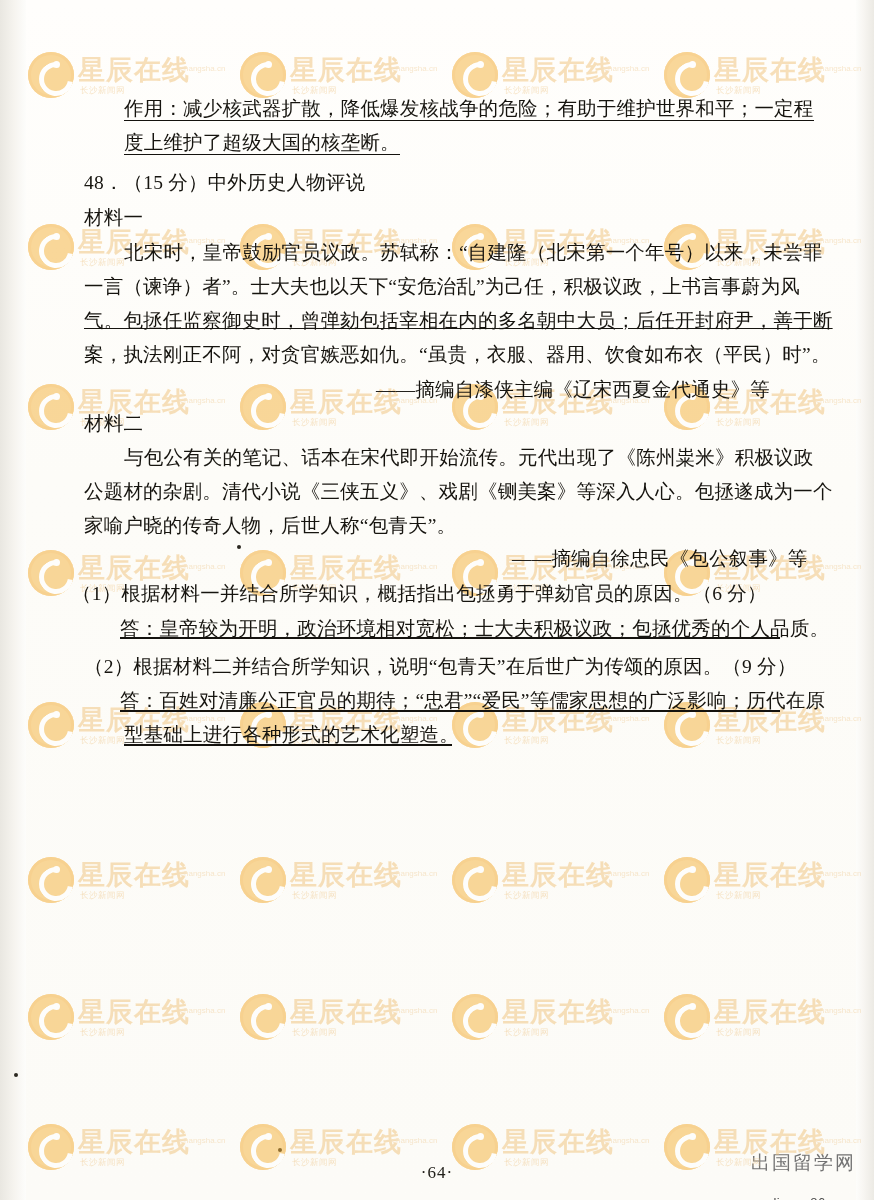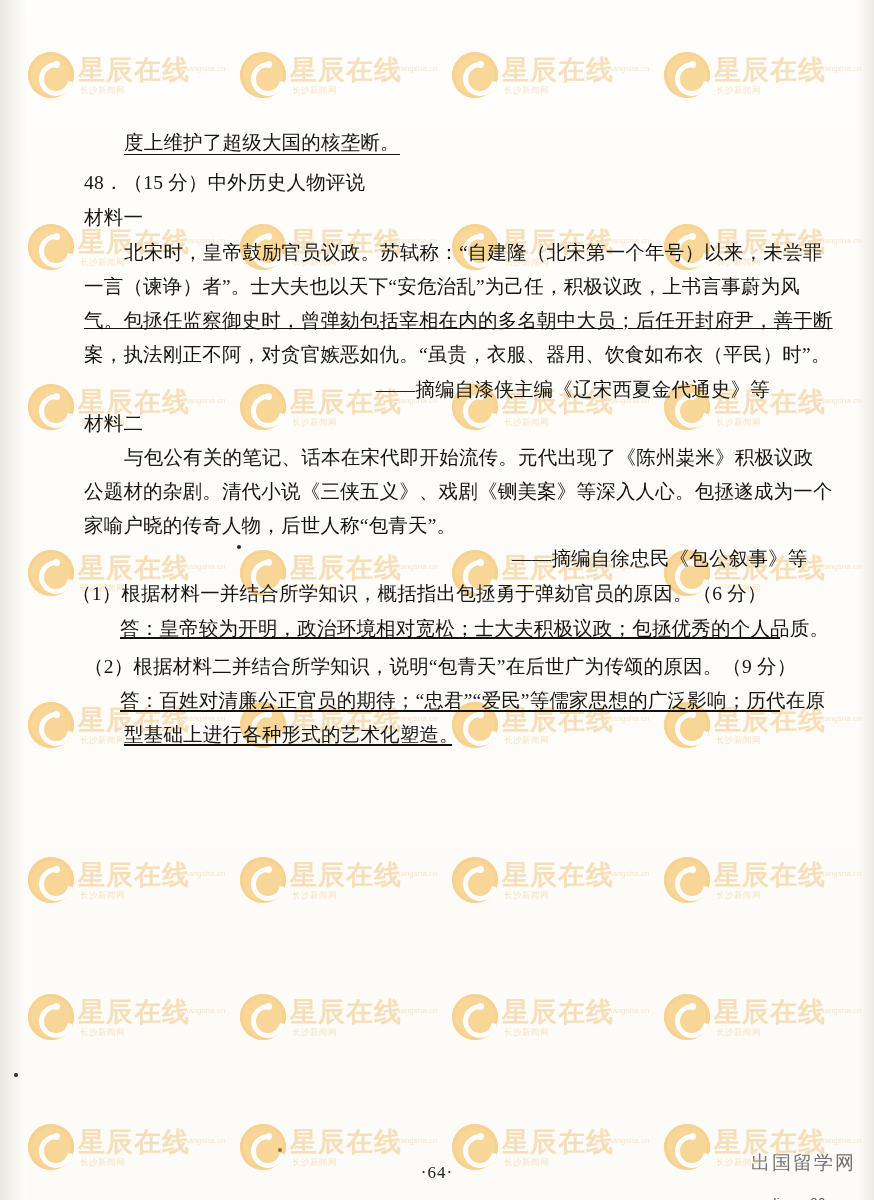--- a/index.html
+++ b/index.html
@@ -364,20 +364,21 @@
       </div>
       <div class="wm" style="left: 664px; top: 1122px;">
         <div class="wm-logo"></div>
         <div class="wm-text">星辰在线</div>
         <div class="wm-sub">长沙新闻网</div>
         <div class="wm-en">changsha.cn</div>
       </div>
     </div>
 
   <div class="content" id="text-layer">
+      <div class="line" style="left: 124px; top: 96px;"><span class="u">作用：减少核武器扩散，降低爆发核战争的危险；有助于维护世界和平；一定程</span></div>
       <div class="line" style="left: 124px; top: 130px;"><span class="u">度上维护了超级大国的核垄断。</span></div>
       <div class="line" style="left: 84px; top: 170px;">48．（15 分）中外历史人物评说</div>
       <div class="line" style="left: 84px; top: 205px;">材料一</div>
       <div class="line" style="left: 124px; top: 240px;">北宋时，皇帝鼓励官员议政。苏轼称：“自建隆（北宋第一个年号）以来，未尝罪</div>
       <div class="line" style="left: 84px; top: 274px;">一言（谏诤）者”。士大夫也以天下“安危治乱”为己任，积极议政，上书言事蔚为风</div>
       <div class="line" style="left: 84px; top: 308px; text-decoration: underline;">气。包拯任监察御史时，曾弹劾包括宰相在内的多名朝中大员；后任开封府尹，善于断</div>
       <div class="line" style="left: 84px; top: 342px;">案，执法刚正不阿，对贪官嫉恶如仇。“虽贵，衣服、器用、饮食如布衣（平民）时”。</div>
       <div class="line" style="left: 376px; top: 377px;">——摘编自漆侠主编《辽宋西夏金代通史》等</div>
       <div class="line" style="left: 84px; top: 411px;">材料二</div>
       <div class="line" style="left: 124px; top: 445px;">与包公有关的笔记、话本在宋代即开始流传。元代出现了《陈州粜米》积极议政</div>

